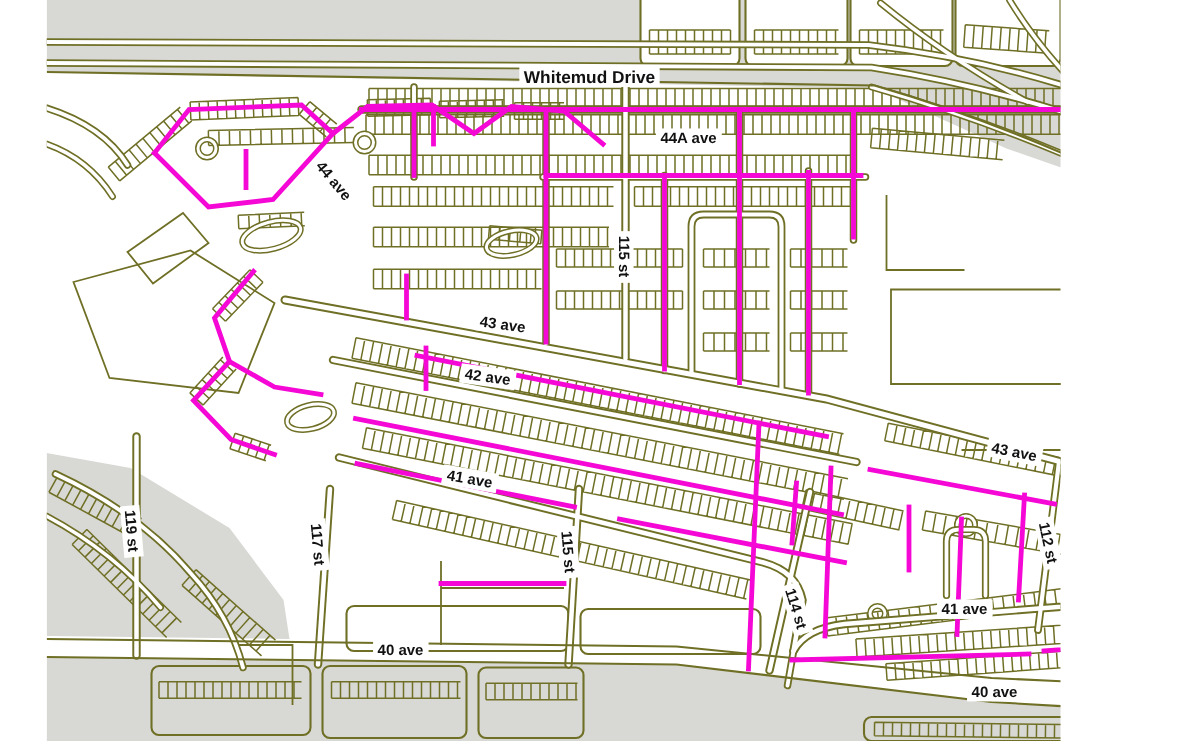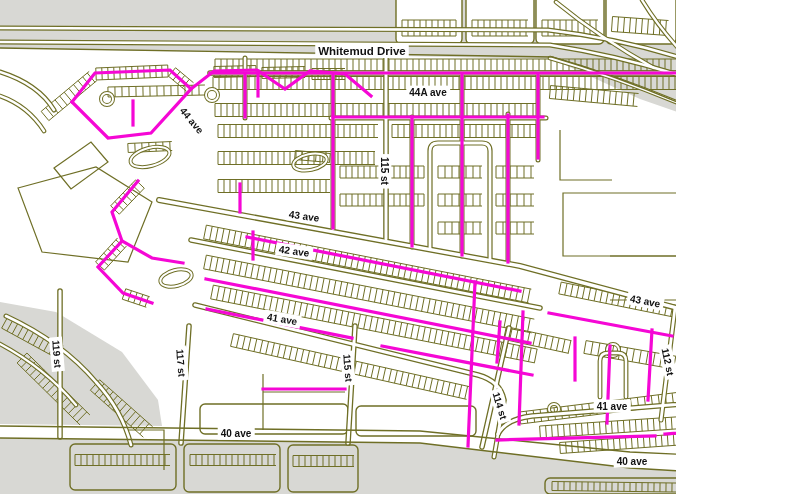--- a/index.html
+++ b/index.html
@@ -1,16 +1,16 @@
 <!DOCTYPE html>
 <html><head>
 <meta charset="utf-8">
 <style>
   html,body{margin:0;padding:0;background:#fff;}
-  #map-wrap{position:relative;width:676px;height:494px;overflow:hidden;background:#fff;}
+  #map-wrap{position:relative;width:676px;height:494px;overflow:hidden;background:#fff;margin-left:31px;}
   svg{display:block;}
   text{font-family:"Liberation Sans","DejaVu Sans",sans-serif;font-weight:bold;fill:#111;}
 </style>
 </head>
 <body>
 
 <div id="map-wrap">
   <svg id="map" xmlns="http://www.w3.org/2000/svg" width="800" height="494" viewBox="0 0 800 494">
       <rect x="0" y="0" width="800" height="494" fill="#ffffff"></rect>
       <g>

